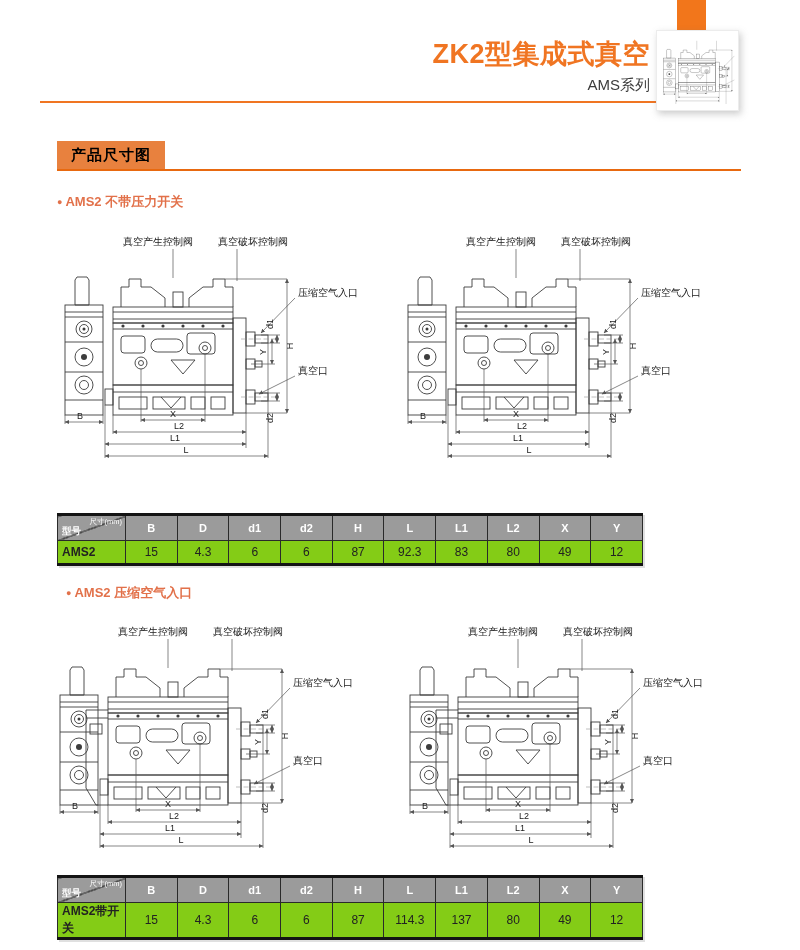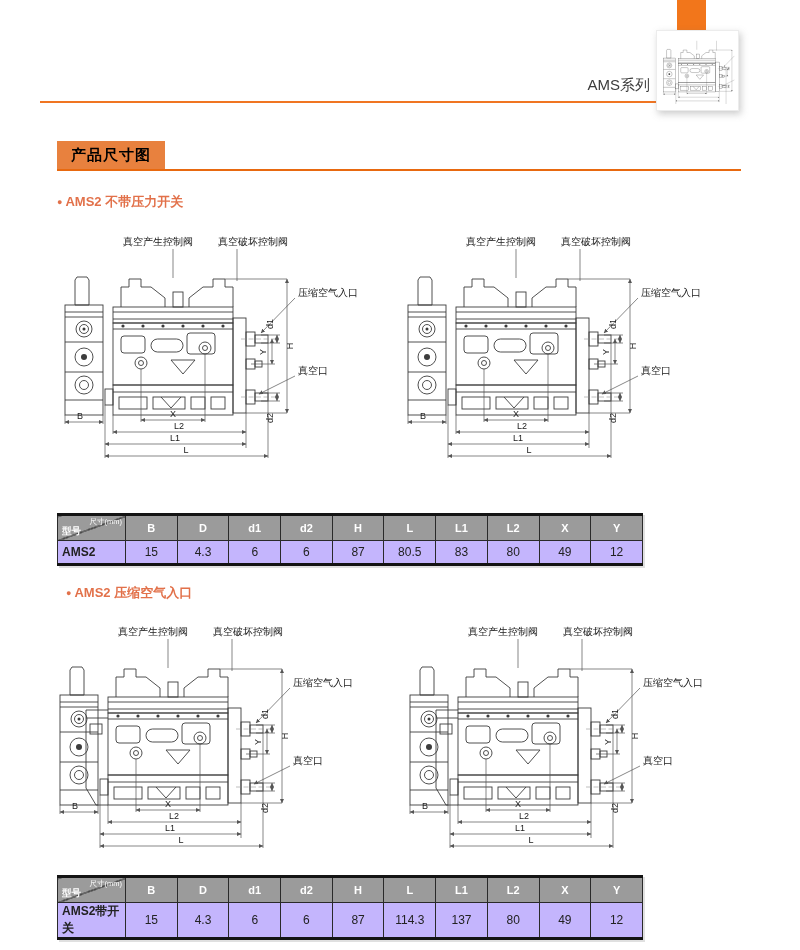--- a/index.html
+++ b/index.html
@@ -35,21 +35,21 @@
 
   
   .tbl-wrap{position:absolute;width:633px;}
   .tbl-wrap table{border-collapse:collapse;width:586px;table-layout:fixed;
                   border-top:3px solid #141414;border-bottom:3px solid #141414;
                   border-left:1.5px solid #141414;border-right:1.5px solid #141414;
                   box-shadow:2px 2px 0 rgba(0,0,0,.12);}
   .tbl-wrap col.c0{width:68px;}
   .tbl-wrap th,.tbl-wrap td{border:1px solid #2a2a2a;text-align:center;padding:0;}
   .tbl-wrap th{background:#9B9B9B;color:#fff;font-size:11px;font-weight:bold;height:24px;}
-  .tbl-wrap td{background:#c4b5fd;font-size:12px;height:22px;}
+  .tbl-wrap td{background:#84cc16;font-size:12px;height:22px;}
   .tbl-wrap td.model{font-weight:bold;text-align:left;padding-left:4px;font-size:12px;}
   th.diag{position:relative;
           background-image:linear-gradient(to bottom right,
             rgba(0,0,0,0) 48.8%, #333 48.8%, #333 51.2%, rgba(0,0,0,0) 51.2%);
           background-color:#9B9B9B;}
   th.diag .dtop{position:absolute;top:1px;right:3px;font-size:7.5px;font-weight:normal;}
   th.diag .dbot{position:absolute;bottom:2px;left:4px;font-size:9.5px;}
 </style>
 </head>
 <body>
@@ -147,20 +147,21 @@
         <use href="#figA"></use>
         <g class="la">
           <path d="M58,88 H36 V166 L46,183 H58 M36,96 H58"></path>
           <rect x="40" y="102" width="12" height="10"></rect>
         </g>
       </g>
     </defs>
   </svg>
 
   <div class="ribbon"></div>
+  <div class="doc-title">ZK2型集成式真空</div>
   <div class="doc-series">AMS系列</div>
   <div class="brand-line"></div>
   <div class="thumb-card">
     <svg viewBox="2 40 240 150" width="74" height="66">
       <use href="#figA"></use>
     </svg>
   </div>
 
   <div class="banner">产品尺寸图</div>
   <div class="banner-line"></div>
@@ -239,21 +240,21 @@
         </tr>
       </thead>
       <tbody>
         <tr>
           <td class="model">AMS2</td>
           <td>15</td>
           <td>4.3</td>
           <td>6</td>
           <td>6</td>
           <td>87</td>
-          <td>80.5</td>
+          <td>92.3</td>
           <td>83</td>
           <td>80</td>
           <td>49</td>
           <td>12</td>
         </tr>
       </tbody>
     </table>
   </div>
 
   <div class="sec-heading" style="left:66px;top:584px">AMS2 压缩空气入口</div>

